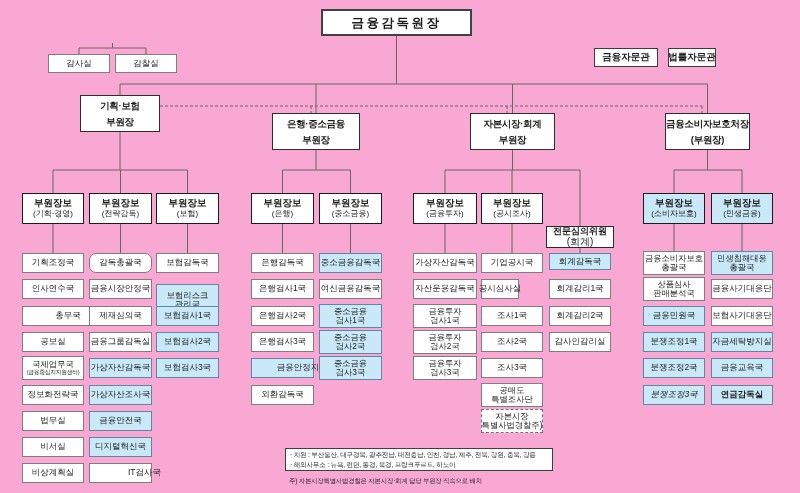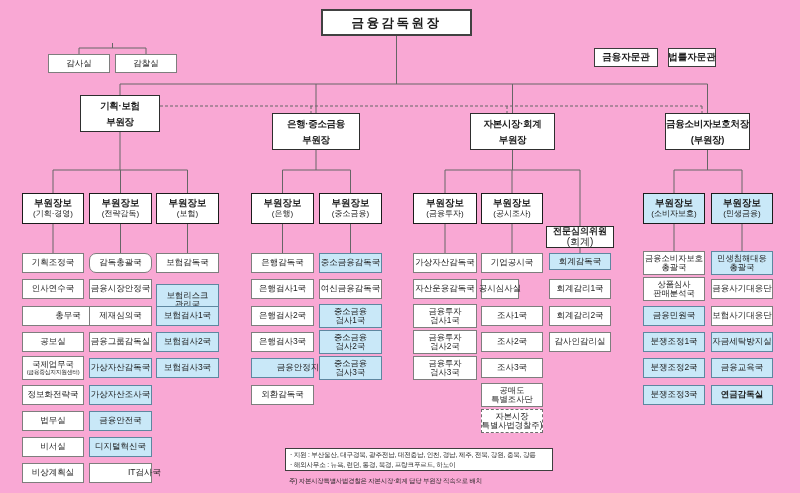--- a/index.html
+++ b/index.html
@@ -307,21 +307,21 @@
       </div>
       <div class="box  hl" style="left: 643px; top: 306px; width: 62px; height: 20px;">
         <div>금융민원국</div>
       </div>
       <div class="box  hl" style="left: 643px; top: 332px; width: 62px; height: 20px;">
         <div>분쟁조정1국</div>
       </div>
       <div class="box  hl" style="left: 643px; top: 358px; width: 62px; height: 20px;">
         <div>분쟁조정2국</div>
       </div>
-      <div class="box  hl" style="left: 643px; top: 385px; width: 62px; height: 20px;">
+      <div class="box  hl" style="left: 643px; top: 385px; width: 62px; height: 20px; font-style: italic;">
         <div>분쟁조정3국</div>
       </div>
       <div class="box head hl" style="left: 711px; top: 193px; width: 62px; height: 31px;">
         <div class="t">부원장보</div>
         <div class="s">(민생금융)</div>
       </div>
       <div class="box  hl two" style="left: 711px; top: 251px; width: 62px; height: 24px;">
         <div>민생침해대응</div>
         <div>총괄국</div>
       </div>

